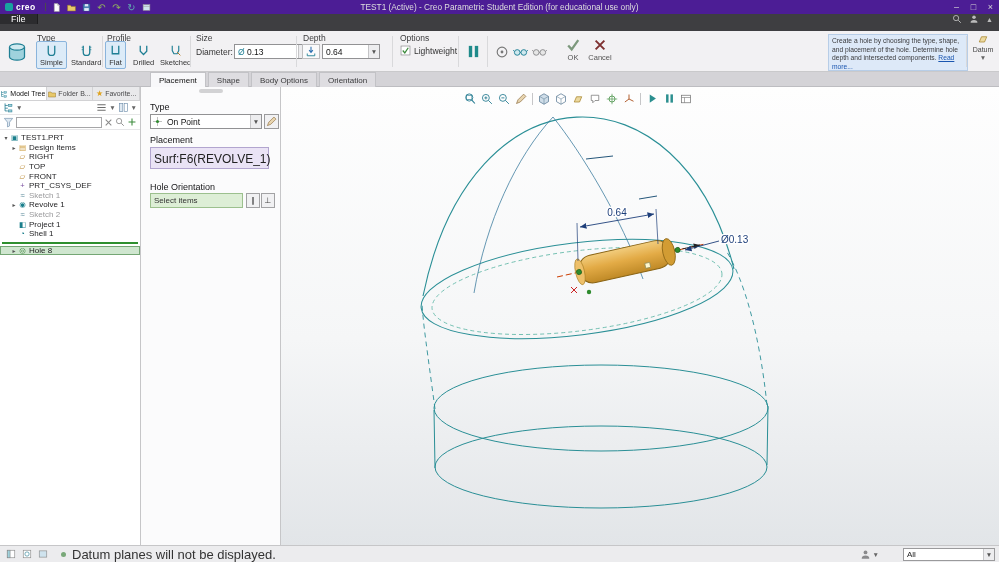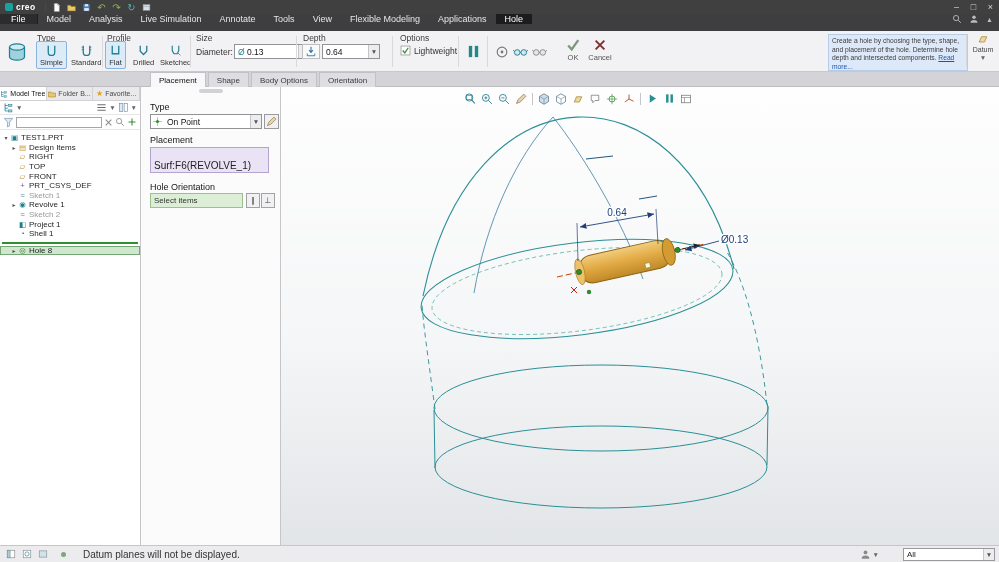--- a/index.html
+++ b/index.html
@@ -4,21 +4,21 @@
 <style>
   *{box-sizing:border-box;margin:0;padding:0}
   html,body{width:999px;height:562px;overflow:hidden}
   body{font-family:"Liberation Sans","DejaVu Sans",sans-serif;font-size:9px;color:#222;background:#9a9a9a}
   #app{position:relative;width:999px;height:562px;background:#f0f0f1;overflow:hidden}
   .abs{position:absolute}
   svg{display:block}
   .icon{display:inline-flex;align-items:center;justify-content:center;line-height:1}
 
   
-  #titlebar{left:0;top:0;width:999px;height:14px;background:#404040;color:#ccc;display:flex;align-items:center}
+  #titlebar{left:0;top:0;width:999px;height:14px;background:#4c1d95;color:#ccc;display:flex;align-items:center}
   #titlebar .logo{width:8px;height:8px;background:#18a3a0;border-radius:2px;margin:0 3px 0 5px;flex:none}
   #titlebar .brand{color:#fff;font-size:8.5px;font-weight:bold;letter-spacing:.4px;margin-right:5px}
   .tb-sep{width:1px;height:8px;background:#4a4a4c;margin:0 4px;flex:none}
   #tb-quick{display:flex;align-items:center;gap:1px}
   .qicon{width:14px;height:12px;display:flex;align-items:center;justify-content:center;color:#b8b8b8;font-size:9px}
   #titlebar .title{position:absolute;left:200px;right:200px;text-align:center;font-size:8.3px;color:#dedede;pointer-events:none;white-space:nowrap;overflow:hidden}
   #winbtns{margin-left:auto;display:flex}
   .winbtn{width:17px;height:14px;display:flex;align-items:center;justify-content:center;color:#d4d4d4;font-size:9px}
 
   
@@ -66,36 +66,36 @@
   .tree-row.dim .tree-label{color:#9a9a9c}
   .tree-row.sel{background:#cfe6cf;outline:1px solid #74a674;outline-offset:-1px}
   .insert-line{height:2px;background:#2f8f2f;margin:3px 2px 2px}
 
   
   #dash-panel{left:141px;top:87px;width:140px;height:458px;background:#fbfbfc;border-right:1px solid #c6c6c8}
   #panel-grip{position:absolute;left:58px;top:2px;width:24px;height:4px;border-radius:2px;background:#d2d2d4}
   .plabel{position:absolute;left:9px;font-size:9px;color:#161618}
   #type-combo{left:9px;top:27px;width:112px}
   #edit-btn{position:absolute;left:123px;top:27px;width:15px;height:15px;border:1px solid #9a9a9c;background:#f1f1f3;display:flex;align-items:center;justify-content:center}
-  #collector{position:absolute;left:9px;top:60px;width:119px;height:22px;background:#eae3f5;border:1px solid #b2a5cf;font-size:10px;color:#222;padding:12px 3px}
+  #collector{position:absolute;left:9px;top:60px;width:119px;height:22px;background:#eae3f5;border:1px solid #b2a5cf;font-size:12px;color:#222;padding:4px 3px}
   #orient-box{position:absolute;left:9px;top:106px;width:93px;height:15px;background:#ddeed6;border:1px solid #9cc08e;font-size:8px;color:#333;display:flex;align-items:center;padding:0 3px}
   .mini-btn{position:absolute;top:106px;width:14px;height:15px;border:1px solid #a2a2a4;background:#f1f1f3;display:flex;align-items:center;justify-content:center;font-size:8px;color:#444}
 
   
   #viewport{left:281px;top:87px;width:718px;height:458px;background:linear-gradient(180deg,#fefefe 0%,#f5f6f7 55%,#e2e5e8 100%);overflow:hidden}
   #gfx-toolbar{position:absolute;left:181px;top:4px;display:flex;align-items:center;gap:1px}
   .gt-btn{width:16px;height:15px;display:flex;align-items:center;justify-content:center;border-radius:2px}
   .gt-sep{width:1px;height:12px;background:#c6c6c8;margin:0 2px}
   #model-svg{position:absolute;left:0;top:0}
 
   
   #statusbar{left:0;top:545px;width:999px;height:17px;background:#ececee;border-top:1px solid #c6c6c8;display:flex;align-items:center;padding:0 4px;gap:3px}
   .sbtn{width:14px;height:13px;display:flex;align-items:center;justify-content:center}
   .status-dot{width:5px;height:5px;border-radius:50%;background:#79a879;margin-left:8px;flex:none}
-  #status-msg{font-size:10px;color:#333;margin-left:14px}
+  #status-msg{font-size:13px;color:#333;margin-left:3px}
   #status-right{margin-left:auto;display:flex;align-items:center;gap:24px}
   #conn{display:flex;align-items:center;gap:2px;color:#555}
   #scope-combo{width:92px;height:13px;background:#fff;border:1px solid #9a9a9c;display:flex;align-items:center;font-size:8px;padding-left:3px}
   #scope-combo .dd{margin-left:auto;width:11px;align-self:stretch;display:flex;align-items:center;justify-content:center;font-size:6.5px;color:#555;border-left:1px solid #c8c8ca;background:#ededef}
 </style>
 </head>
 <body>
 
 <div id="app">
 
@@ -131,40 +131,30 @@
         <span class="qicon">
           <span style="font-size:10px;color:#5fa8ae">↻</span>
         </span>
         <span class="qicon">
           <svg width="9" height="9" viewBox="0 0 16 16">
             <rect x="2" y="3" width="12" height="10" fill="#cfe3ee" stroke="#999"></rect>
             <path d="M2 6h12" stroke="#999"></path>
           </svg>
         </span>
       </span>
+    <span class="title">TEST1 (Active) - Creo Parametric Student Edition (for educational use only)</span>
     <span id="winbtns">
         <span class="winbtn">–</span>
         <span class="winbtn">□</span>
         <span class="winbtn">×</span>
       </span>
   </div>
 
   <div id="menubar" class="abs">
     <div class="menu-file">File</div>
-    <div id="menu-items">
-        <div class="menu-item">Model</div>
-        <div class="menu-item">Analysis</div>
-        <div class="menu-item">Live Simulation</div>
-        <div class="menu-item">Annotate</div>
-        <div class="menu-item">Tools</div>
-        <div class="menu-item">View</div>
-        <div class="menu-item">Flexible Modeling</div>
-        <div class="menu-item">Applications</div>
-        <div class="menu-item active">Hole</div>
-      </div>
     <div id="menu-right">
         <span class="icon">
           <svg width="10" height="10" viewBox="0 0 16 16">
             <circle cx="6.5" cy="6.5" r="4.2" fill="none" stroke="#bbb" stroke-width="1.4"></circle>
             <path d="M10 10l4 4" stroke="#bbb" stroke-width="1.6"></path>
           </svg>
         </span>
         <span class="icon">
           <svg width="10" height="10" viewBox="0 0 16 16">
             <circle cx="8" cy="5" r="2.8" fill="#bbb"></circle>

